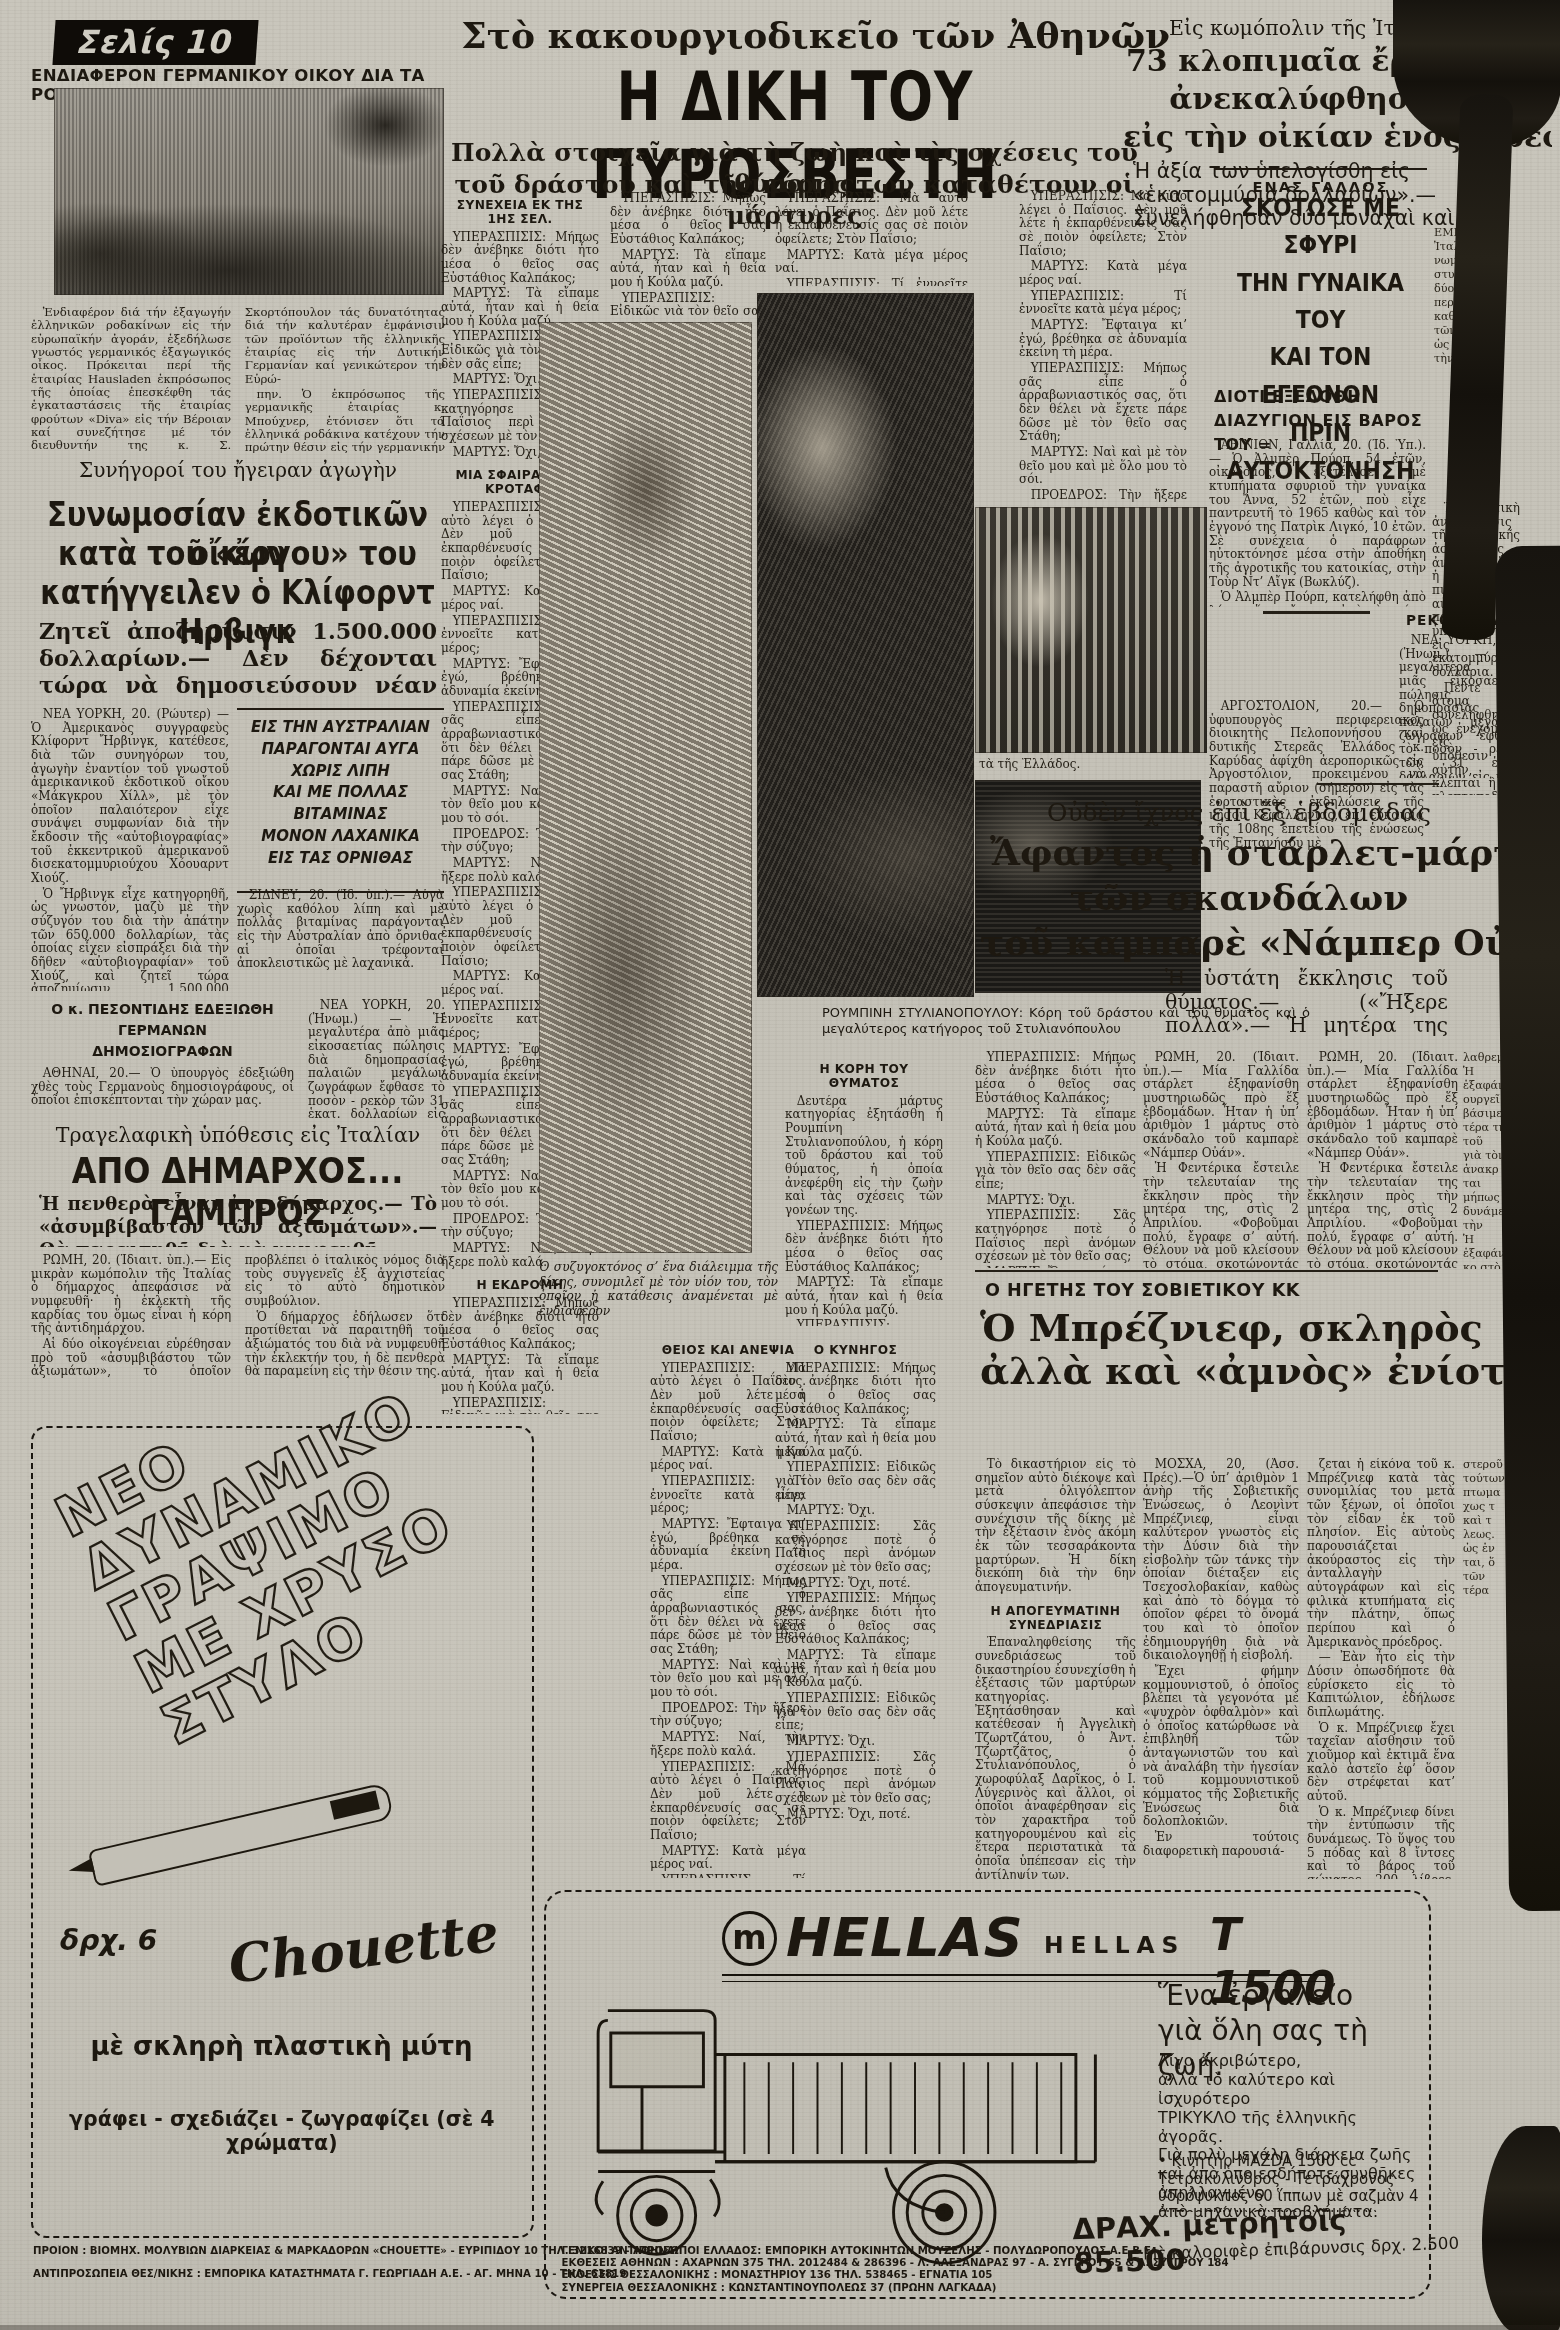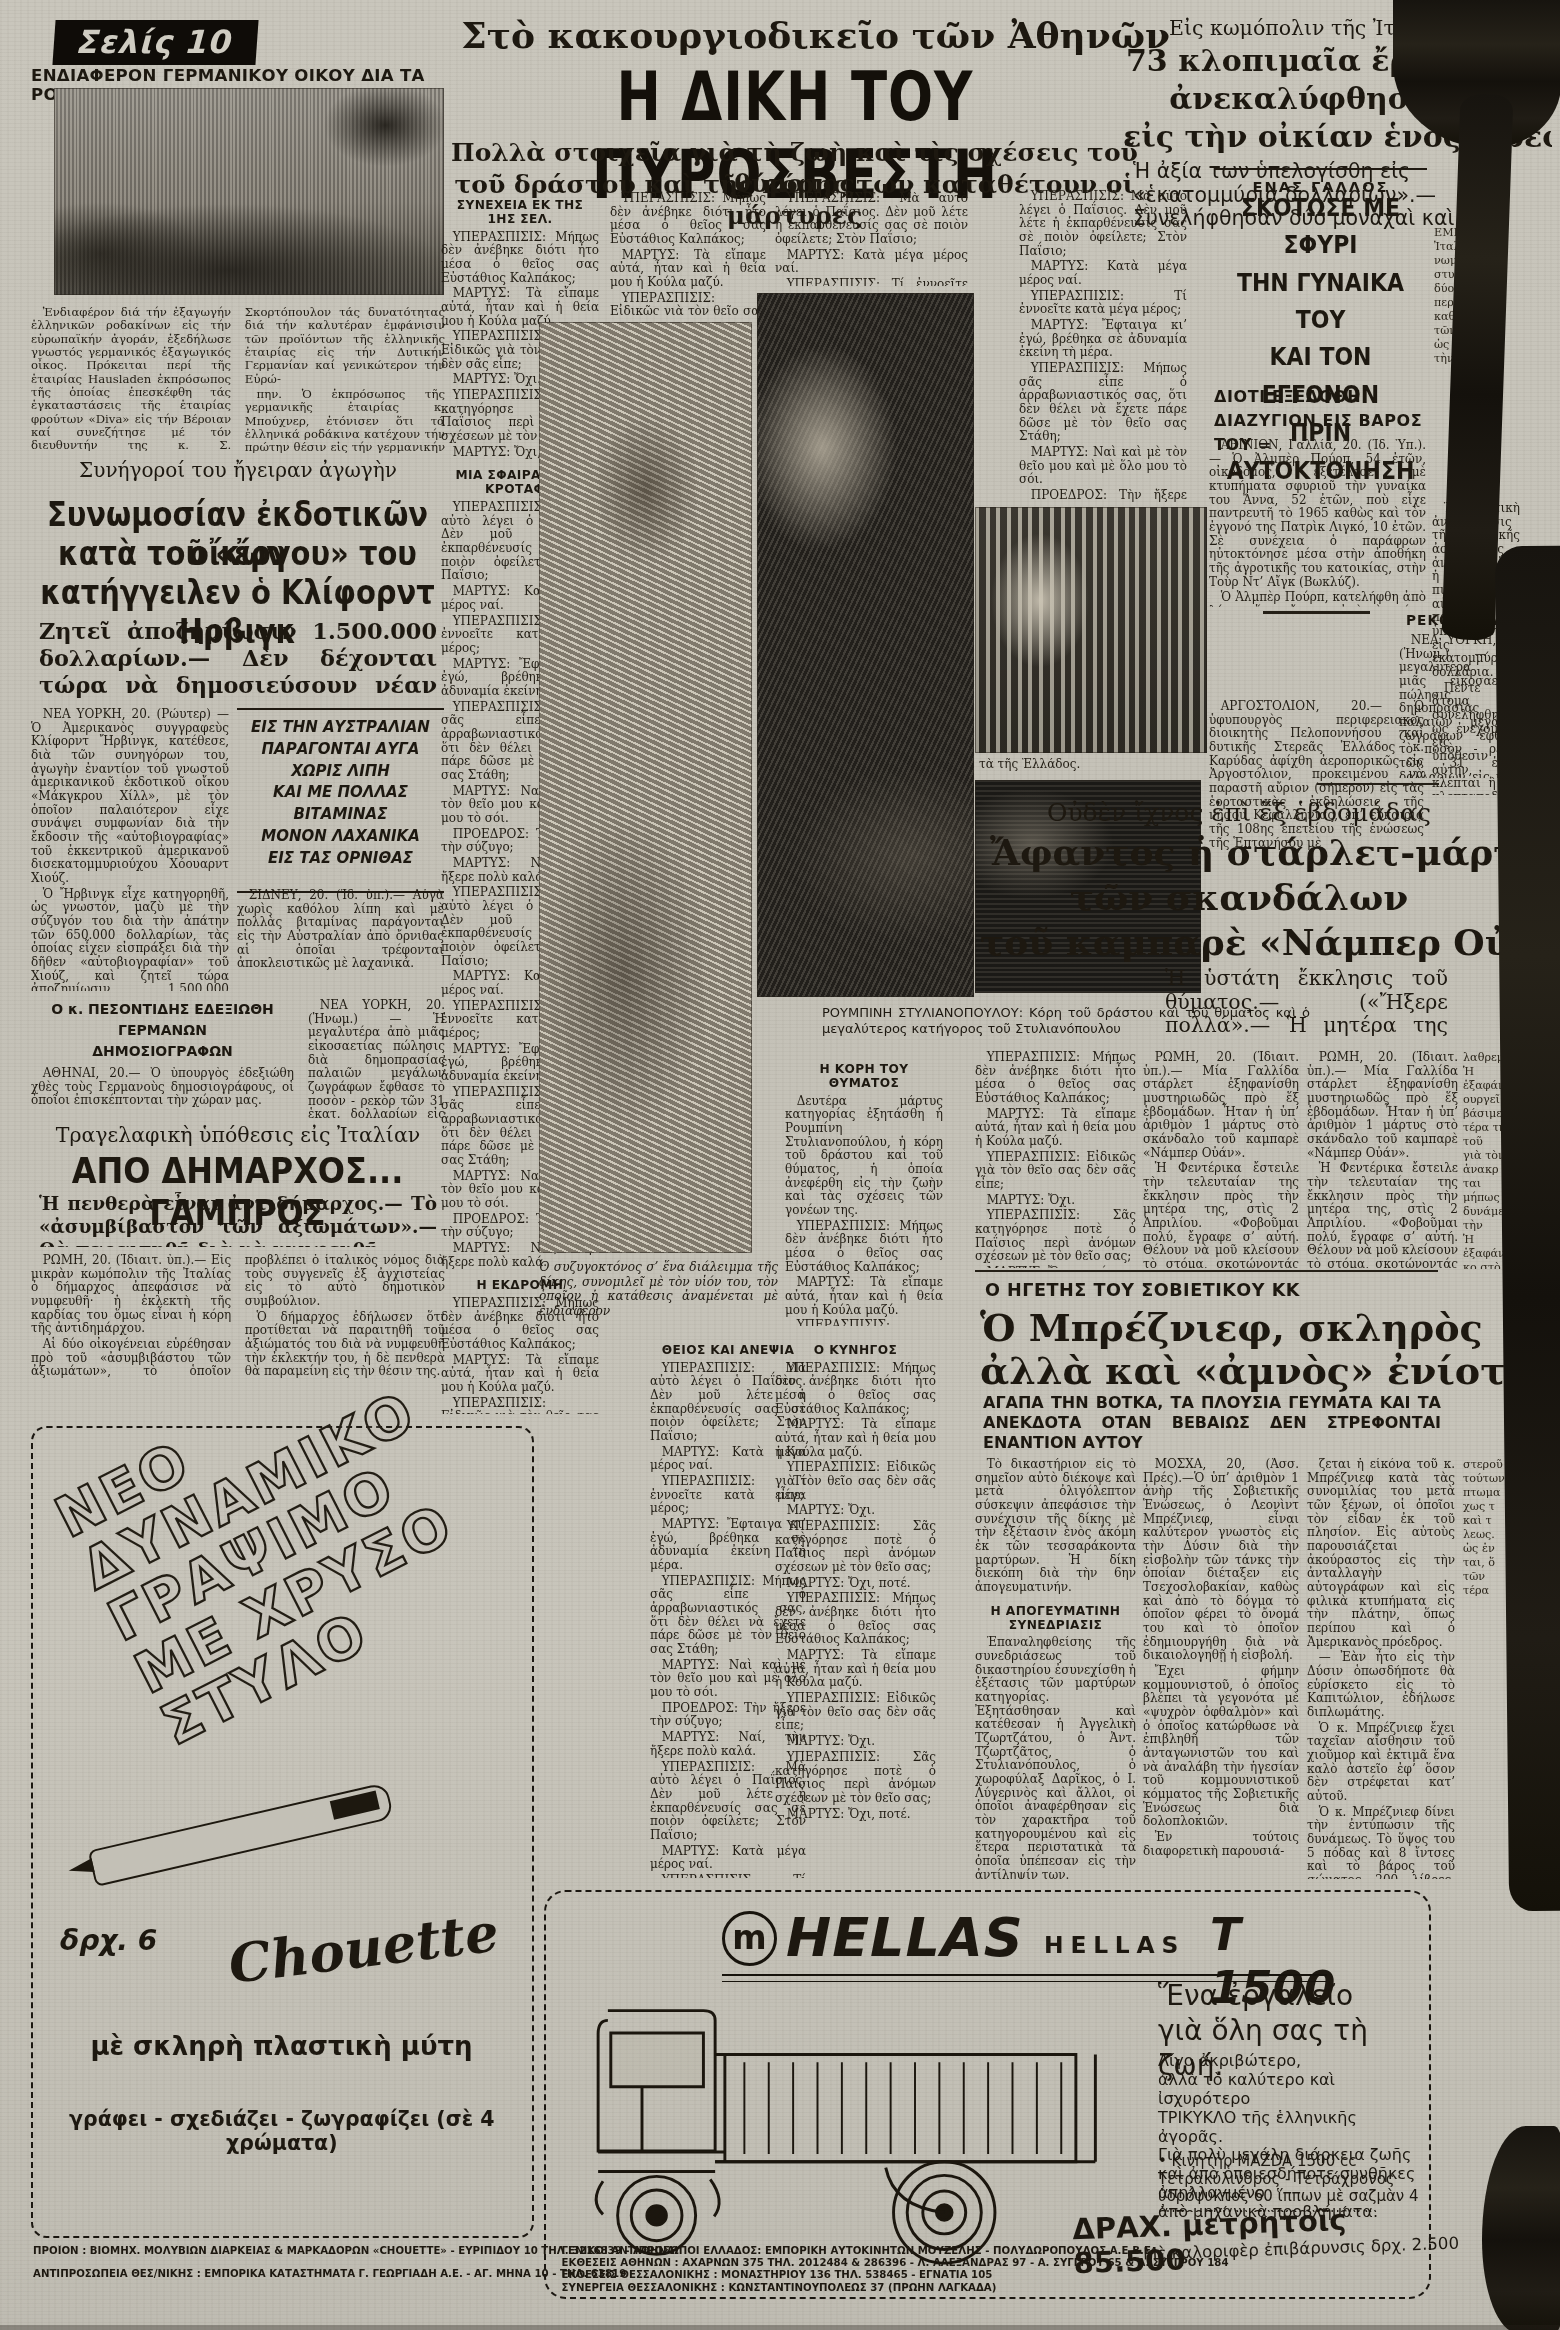--- a/index.html
+++ b/index.html
@@ -287,21 +287,20 @@
 τοκινήτου μὲ
 ἦλθαν νὰ τὴν
 μάλιστα νὰ κα
 ὲς της
 Ὁ ἀνακριτ</div>
 
   <div class="abs rule" style="left:975px;top:1270px;width:463px;height:2px;"></div>
   <div class="abs sans b" style="left:985px;top:1280px;width:458px;font-size:17.6px;letter-spacing:0.5px;">Ο ΗΓΕΤΗΣ ΤΟΥ ΣΟΒΙΕΤΙΚΟΥ ΚΚ</div>
   <div class="abs b" style="left:980px;top:1305px;width:566px;font-size:38px;white-space:nowrap;overflow:hidden;">Ὁ Μπρέζνιεφ, σκληρὸς</div>
   <div class="abs b" style="left:980px;top:1348px;width:566px;font-size:38px;white-space:nowrap;overflow:hidden;">ἀλλὰ καὶ «ἀμνὸς» ἐνίοτε</div>
-  <div class="abs sans b" style="left:983px;top:1393px;width:458px;height:60px;font-size:16px;line-height:1.25;text-align:justify;overflow:hidden;">ΑΓΑΠΑ ΤΗΝ ΒΟΤΚΑ, ΤΑ ΠΛΟΥΣΙΑ ΓΕΥΜΑΤΑ ΚΑΙ ΤΑ ΑΝΕΚΔΟΤΑ ΟΤΑΝ ΒΕΒΑΙΩΣ ΔΕΝ ΣΤΡΕΦΟΝΤΑΙ ΕΝΑΝΤΙΟΝ ΑΥΤΟΥ</div>
   <div class="abs col" style="left:1143px;top:1458px;width:156px;height:421px;">
       <p class="p">ΜΟΣΧΑ, 20, (Ἀσσ. Πρές).—Ὁ ὑπ’ ἀριθμὸν 1 ἀνὴρ τῆς Σοβιετικῆς Ἑνώσεως, ὁ Λεονὶντ Μπρέζνιεφ, εἶναι καλύτερον γνωστὸς εἰς τὴν Δύσιν διὰ τὴν εἰσβολὴν τῶν τάνκς τὴν ὁποίαν διέταξεν εἰς Τσεχοσλοβακίαν, καθὼς καὶ ἀπὸ τὸ δόγμα τὸ ὁποῖον φέρει τὸ ὄνομά του καὶ τὸ ὁποῖον ἐδημιουργήθη διὰ νὰ δικαιολογηθῇ ἡ εἰσβολή.</p>
       <p class="p">Ἔχει φήμην κομμουνιστοῦ, ὁ ὁποῖος βλέπει τὰ γεγονότα μὲ «ψυχρὸν ὀφθαλμὸν» καὶ ὁ ὁποῖος κατώρθωσε νὰ ἐπιβληθῆ τῶν ἀνταγωνιστῶν του καὶ νὰ ἀναλάβη τὴν ἡγεσίαν τοῦ κομμουνιστικοῦ κόμματος τῆς Σοβιετικῆς Ἑνώσεως διὰ δολοπλοκιῶν.</p>
       <p class="p">Ἐν τούτοις διαφορετικὴ παρουσιά-</p>
     </div>
   <div class="abs col" style="left:1307px;top:1458px;width:148px;height:421px;">
       <p class="p">ζεται ἡ εἰκόνα τοῦ κ. Μπρέζνιεφ κατὰ τὰς συνομιλίας του μετὰ τῶν ξένων, οἱ ὁποῖοι τὸν εἶδαν ἐκ τοῦ πλησίον. Εἰς αὐτοὺς παρουσιάζεται ἀκούραστος εἰς τὴν ἀνταλλαγὴν αὐτογράφων καὶ εἰς φιλικὰ κτυπήματα εἰς τὴν πλάτην, ὅπως περίπου καὶ ὁ Ἀμερικανὸς πρόεδρος.</p>
       <p class="p">— Ἐὰν ἦτο εἰς τὴν Δύσιν ὁπωσδήποτε θὰ εὑρίσκετο εἰς τὸ Καπιτώλιον, ἐδήλωσε διπλωμάτης.</p>
       <p class="p">Ὁ κ. Μπρέζνιεφ ἔχει ταχεῖαν αἴσθησιν τοῦ χιοῦμορ καὶ ἐκτιμᾶ ἕνα καλὸ ἀστεῖο ἐφ’ ὅσον δὲν στρέφεται κατ’ αὐτοῦ.</p>
       <p class="p">Ὁ κ. Μπρέζνιεφ δίνει τὴν ἐντύπωσιν τῆς δυνάμεως. Τὸ ὕψος του 5 πόδας καὶ 8 ἴντσες καὶ τὸ βάρος τοῦ σώματος 200 λίβρες. Πιστεύεται ὅτι ἔχει προβλήματα εἰς τὴν ὑγείαν του. Δύναται νὰ ἐκφωνήση λόγον χωρὶς νὰ πέση εἰς λάθη ἐπὶ ἕξ ὥρας.</p>

